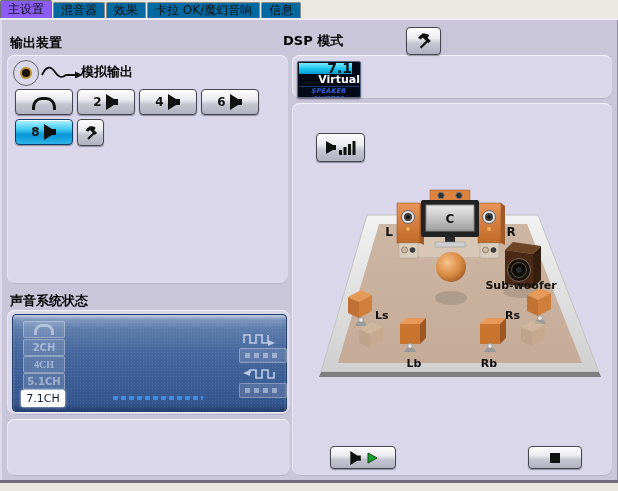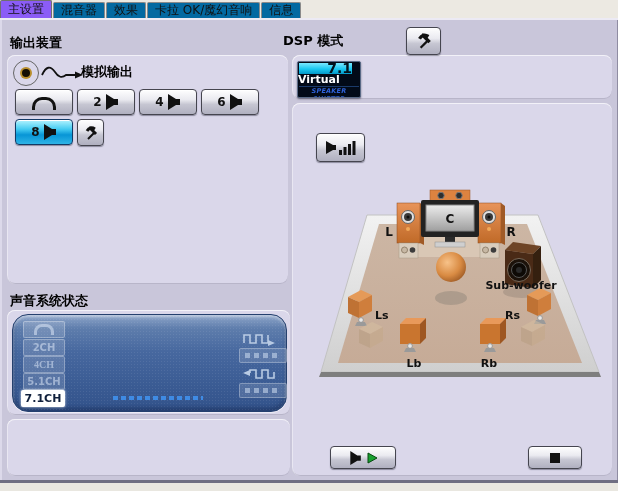--- a/index.html
+++ b/index.html
@@ -48,53 +48,53 @@
 
   .row-btn{width:56px;height:24px;}
   #btn-headphone{left:15px;top:89px;}
   #btn-ch2{left:77px;top:89px;}
   #btn-ch4{left:139px;top:89px;}
   #btn-ch6{left:201px;top:89px;}
   #btn-ch8{left:15px;top:119px;}
   #btn-wrench-out{left:77px;top:119px;width:25px;height:25px;}
 
   
-  #lcd{left:12px;top:314px;width:273px;height:96px;border-radius:16px;
+  #lcd{left:12px;top:314px;width:273px;height:96px;border-radius:4px;
        border:1px solid #25406e;
        background:linear-gradient(180deg,#8fa6ca 0%,#5e7dac 14%,#47689f 38%,#3c5d95 68%,#32528a 100%);
        box-shadow:inset 0 2px 3px rgba(255,255,255,.45),inset 0 -3px 4px rgba(10,25,60,.4),0 1px 0 rgba(255,255,255,.5);}
   #lcd .texture{position:absolute;inset:0;border-radius:13px;
        background-image:radial-gradient(rgba(255,255,255,.08) 1px,transparent 1px);
        background-size:3px 3px;pointer-events:none;}
   .ch-dim{position:absolute;left:10px;width:40px;height:15px;border-radius:2px;
        background:rgba(255,255,255,.14);border:1px solid rgba(255,255,255,.30);
        color:rgba(218,230,246,.55);font-size:10px;font-weight:bold;
        display:flex;align-items:center;justify-content:center;}
   #ch-active{position:absolute;left:8px;top:75px;width:44px;height:17px;background:#fff;
-       border-radius:2px;color:#10203c;font-size:11px;font-weight:bold;
+       border-radius:2px;color:#10203c;font-size:11px;font-weight:normal;
        display:flex;align-items:center;justify-content:center;box-shadow:0 0 3px rgba(255,255,255,.8);}
   #hp-dim-glyph{width:14px;height:8px;border:3px solid rgba(218,230,246,.55);
        border-bottom:none;border-radius:8px 8px 0 0;}
   #lcd-dashes{position:absolute;left:100px;top:81px;width:90px;height:4px;
        background:repeating-linear-gradient(90deg,#3f8be4 0 5px,transparent 5px 8px);}
   .dim-box{position:absolute;width:46px;height:13px;border-radius:2px;
        background:rgba(255,255,255,.13);border:1px solid rgba(255,255,255,.28);
        display:flex;align-items:center;justify-content:center;}
   .dim-box .dashes{width:36px;height:5px;
        background:repeating-linear-gradient(90deg,rgba(205,220,240,.55) 0 5px,transparent 5px 9px);}
 
   
   #btn-wrench-dsp{left:406px;top:27px;width:33px;height:26px;}
   #shifter-btn{left:297px;top:61px;width:62px;height:35px;background:#020a18;
       border:1px solid #5a6a86;border-radius:2px;box-shadow:0 1px 2px rgba(40,40,60,.6);
       display:flex;flex-direction:column;cursor:pointer;overflow:hidden;}
   #shifter-top{height:11px;margin:1px 8px 0 1px;
       background:linear-gradient(180deg,#7ae8ff 0%,#19c7f1 55%,#0498c8 100%);
       color:#03121c;font-size:14px;font-weight:bold;line-height:11px;text-align:right;}
-  #shifter-mid{color:#fff;font-size:11px;font-weight:bold;line-height:12px;text-align:left;}
+  #shifter-mid{color:#fff;font-size:11px;font-weight:bold;line-height:12px;text-align:right;}
   #shifter-bottom{color:#2f62d8;font-size:6.5px;font-weight:bold;font-style:italic;
       line-height:8px;text-align:center;letter-spacing:.2px;
       border-top:1px solid #1a3a6a;margin:0 1px;}
   #btn-volume{left:316px;top:133px;width:47px;height:27px;}
   #btn-play{left:330px;top:446px;width:64px;height:21px;}
   #btn-stop{left:528px;top:446px;width:52px;height:21px;}
 
   svg text{font-family:"DejaVu Sans","Liberation Sans",sans-serif;}
 </style>
 </head>

